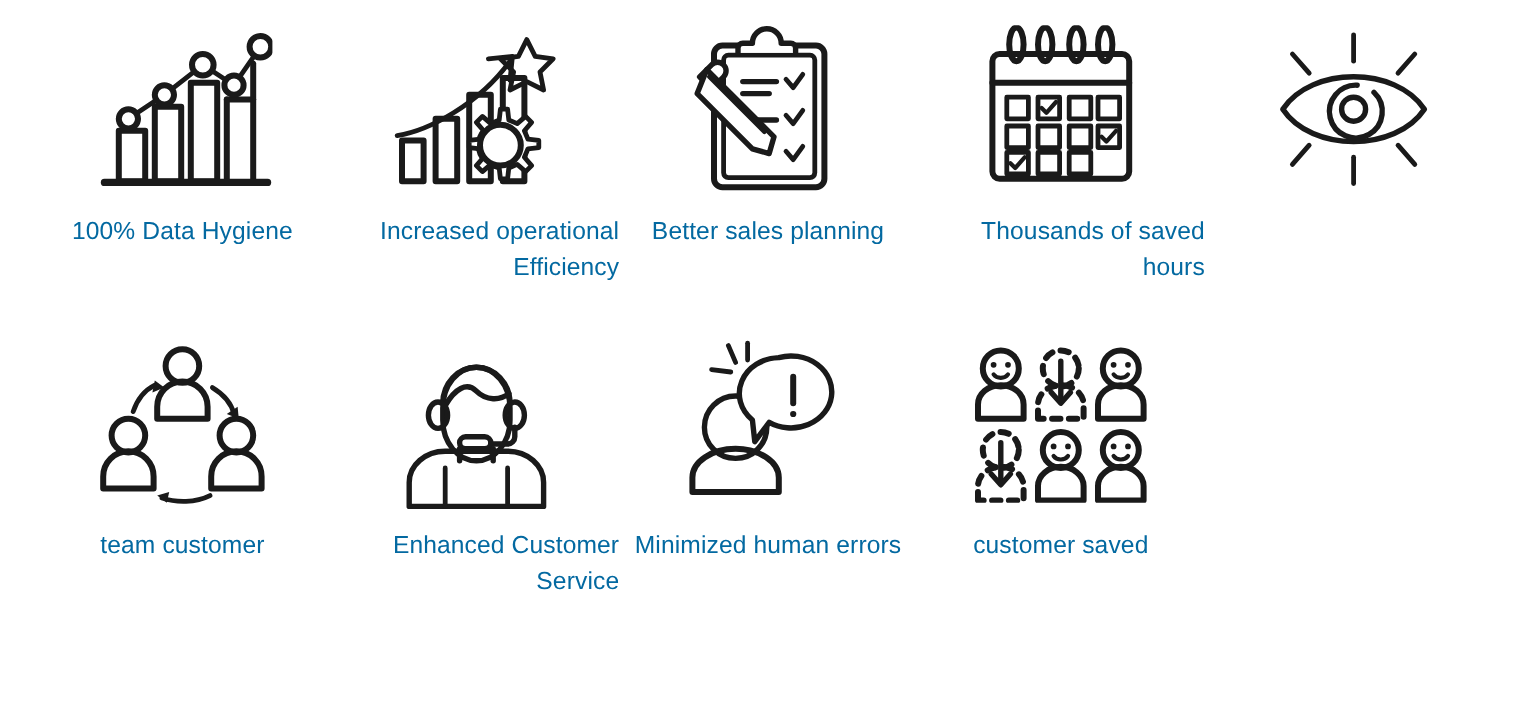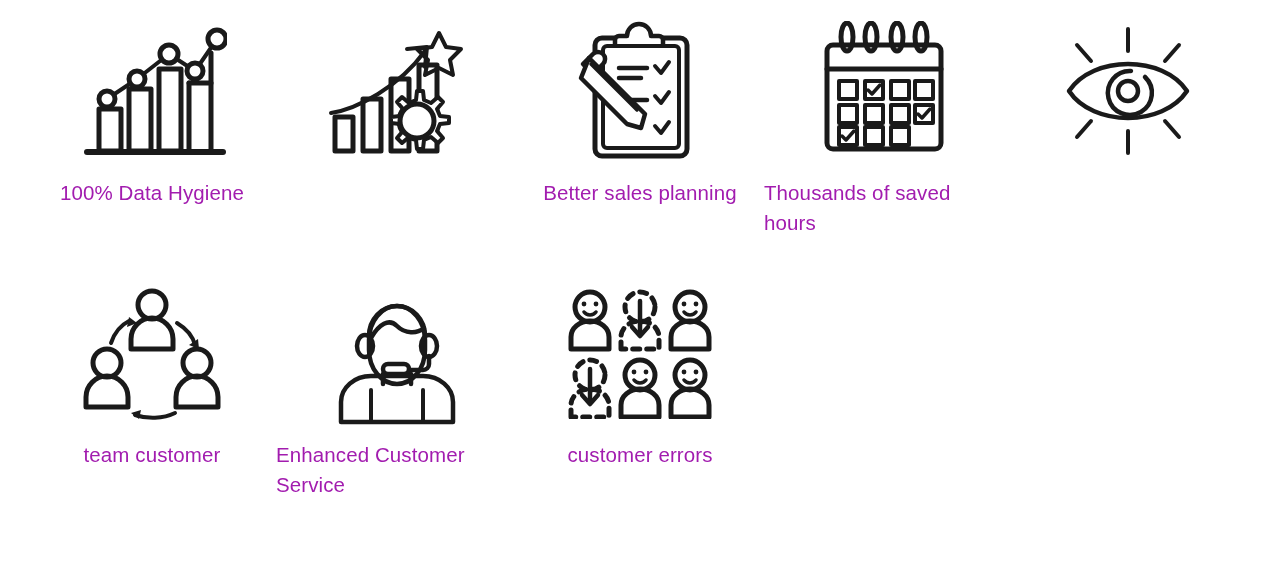--- a/index.html
+++ b/index.html
@@ -34,22 +34,22 @@
     align-items: center;
     justify-content: center;
   }
   .benefit-icon svg {
     display: block;
   }
   .benefit-label {
     margin-top: 12px;
     font-size: 20.5px;
     line-height: 30px;
-    text-align: left;
-    color: #a21caf;
+    text-align: right;
+    color: #0369a1;
     max-width: 240px;
     letter-spacing: 0.1px;
   }
   .ico {
     fill: none;
     stroke: #1a1a1a;
     stroke-width: 5;
     stroke-linecap: round;
     stroke-linejoin: round;
   }
@@ -104,20 +104,21 @@
           <rect x="98" y="44" width="18" height="86"></rect>
           <path d="M10 92 C 36 88, 78 66, 104 30" stroke-width="4"></path>
           <polyline points="86,28 106,26 104,46" stroke-width="4"></polyline>
           <path d="M118 12 l7 14 15 2 -11 11 3 15 -14 -7 -14 7 3 -15 -11 -11 15 -2 z" stroke-width="4"></path>
           <circle cx="96" cy="100" r="18"></circle>
           <path d="M96 70 l6 0 1 9 7 3 7 -6 5 5 -6 7 3 7 9 1 0 6 -9 1 -3 7 6 7 -5 5 -7 -6 -7 3 -1 9 -6 0 -1 -9 -7 -3 -7 6 -5 -5 6 -7 -3 -7 -9 -1 0 -6 9 -1 3 -7 -6 -7 5 -5 7 6 7 -3 z" stroke-width="4" fill="#fff"></path>
           <circle cx="96" cy="100" r="17" fill="#fff"></circle>
         </g>
       </svg>
     </div>
+    <div class="benefit-label">Increased operational Efficiency</div>
   </div>
 
   <div class="benefit-card">
     <div class="benefit-icon">
       <svg width="150" height="150" viewBox="0 0 150 150">
         <g class="ico">
           <rect x="30" y="22" width="92" height="118" rx="7"></rect>
           <rect x="38" y="30" width="76" height="102" rx="4" stroke-width="4"></rect>
           <path d="M62 22 v-4 a4 4 0 0 1 4 -4 h8 a12 12 0 0 1 24 0 h8 a4 4 0 0 1 4 4 v4" transform="translate(-12,6)" stroke-width="4.5" fill="#fff"></path>
           <line x1="54" y1="52" x2="82" y2="52" stroke-width="4.5"></line>
@@ -220,20 +221,37 @@
           <path d="M90 96 v10" stroke-width="4.5"></path>
           <path d="M20 144 v-20 a30 26 0 0 1 30 -26 h52 a30 26 0 0 1 30 26 v20 z" stroke-width="4.5"></path>
           <line x1="50" y1="112" x2="50" y2="144" stroke-width="4"></line>
           <line x1="102" y1="112" x2="102" y2="144" stroke-width="4"></line>
         </g>
       </svg>
     </div>
     <div class="benefit-label">Enhanced Customer Service</div>
   </div>
 
+  <div class="benefit-card">
+    <div class="benefit-icon">
+      <svg width="150" height="150" viewBox="0 0 150 150">
+        <g class="ico">
+          <circle cx="48" cy="78" r="26" stroke-width="4.5"></circle>
+          <path d="M12 132 v-12 a36 24 0 0 1 72 0 v12 z" stroke-width="5"></path>
+          <path d="M84 20 a34 30 0 1 1 -8 54 l-12 16 -2 -18 a34 30 0 0 1 22 -52 z" stroke-width="4.5" fill="#fff"></path>
+          <line x1="96" y1="36" x2="96" y2="58" stroke-width="5"></line>
+          <circle cx="96" cy="67" r="2.6" class="ico-fill"></circle>
+          <line x1="42" y1="10" x2="48" y2="24" stroke-width="4"></line>
+          <line x1="58" y1="8" x2="58" y2="22" stroke-width="4"></line>
+          <line x1="28" y1="30" x2="44" y2="32" stroke-width="4"></line>
+        </g>
+      </svg>
+    </div>
+    <div class="benefit-label">Minimized human errors</div>
+  </div>
 
   <div class="benefit-card">
     <div class="benefit-icon">
       <svg width="150" height="132" viewBox="0 0 150 132">
         <g>
 
           <g class="ico">
             <circle cx="25" cy="20" r="15"></circle>
             <path d="M6 62 v-12 a19 16 0 0 1 38 0 v12 z"></path>
             <circle cx="19" cy="17" r="2.4" class="ico-fill"></circle>
@@ -278,18 +296,18 @@
           <g class="ico">
             <circle cx="125" cy="88" r="15"></circle>
             <path d="M106 130 v-12 a19 16 0 0 1 38 0 v12 z"></path>
             <circle cx="119" cy="85" r="2.4" class="ico-fill"></circle>
             <circle cx="131" cy="85" r="2.4" class="ico-fill"></circle>
             <path d="M119 93 a7 6 0 0 0 12 0" stroke-width="3.5"></path>
           </g>
         </g>
       </svg>
     </div>
-    <div class="benefit-label">customer errors</div>
+    <div class="benefit-label">customer saved</div>
   </div>
 
   <div class="benefit-card"></div>
 
 </div>
 
 </body></html>

